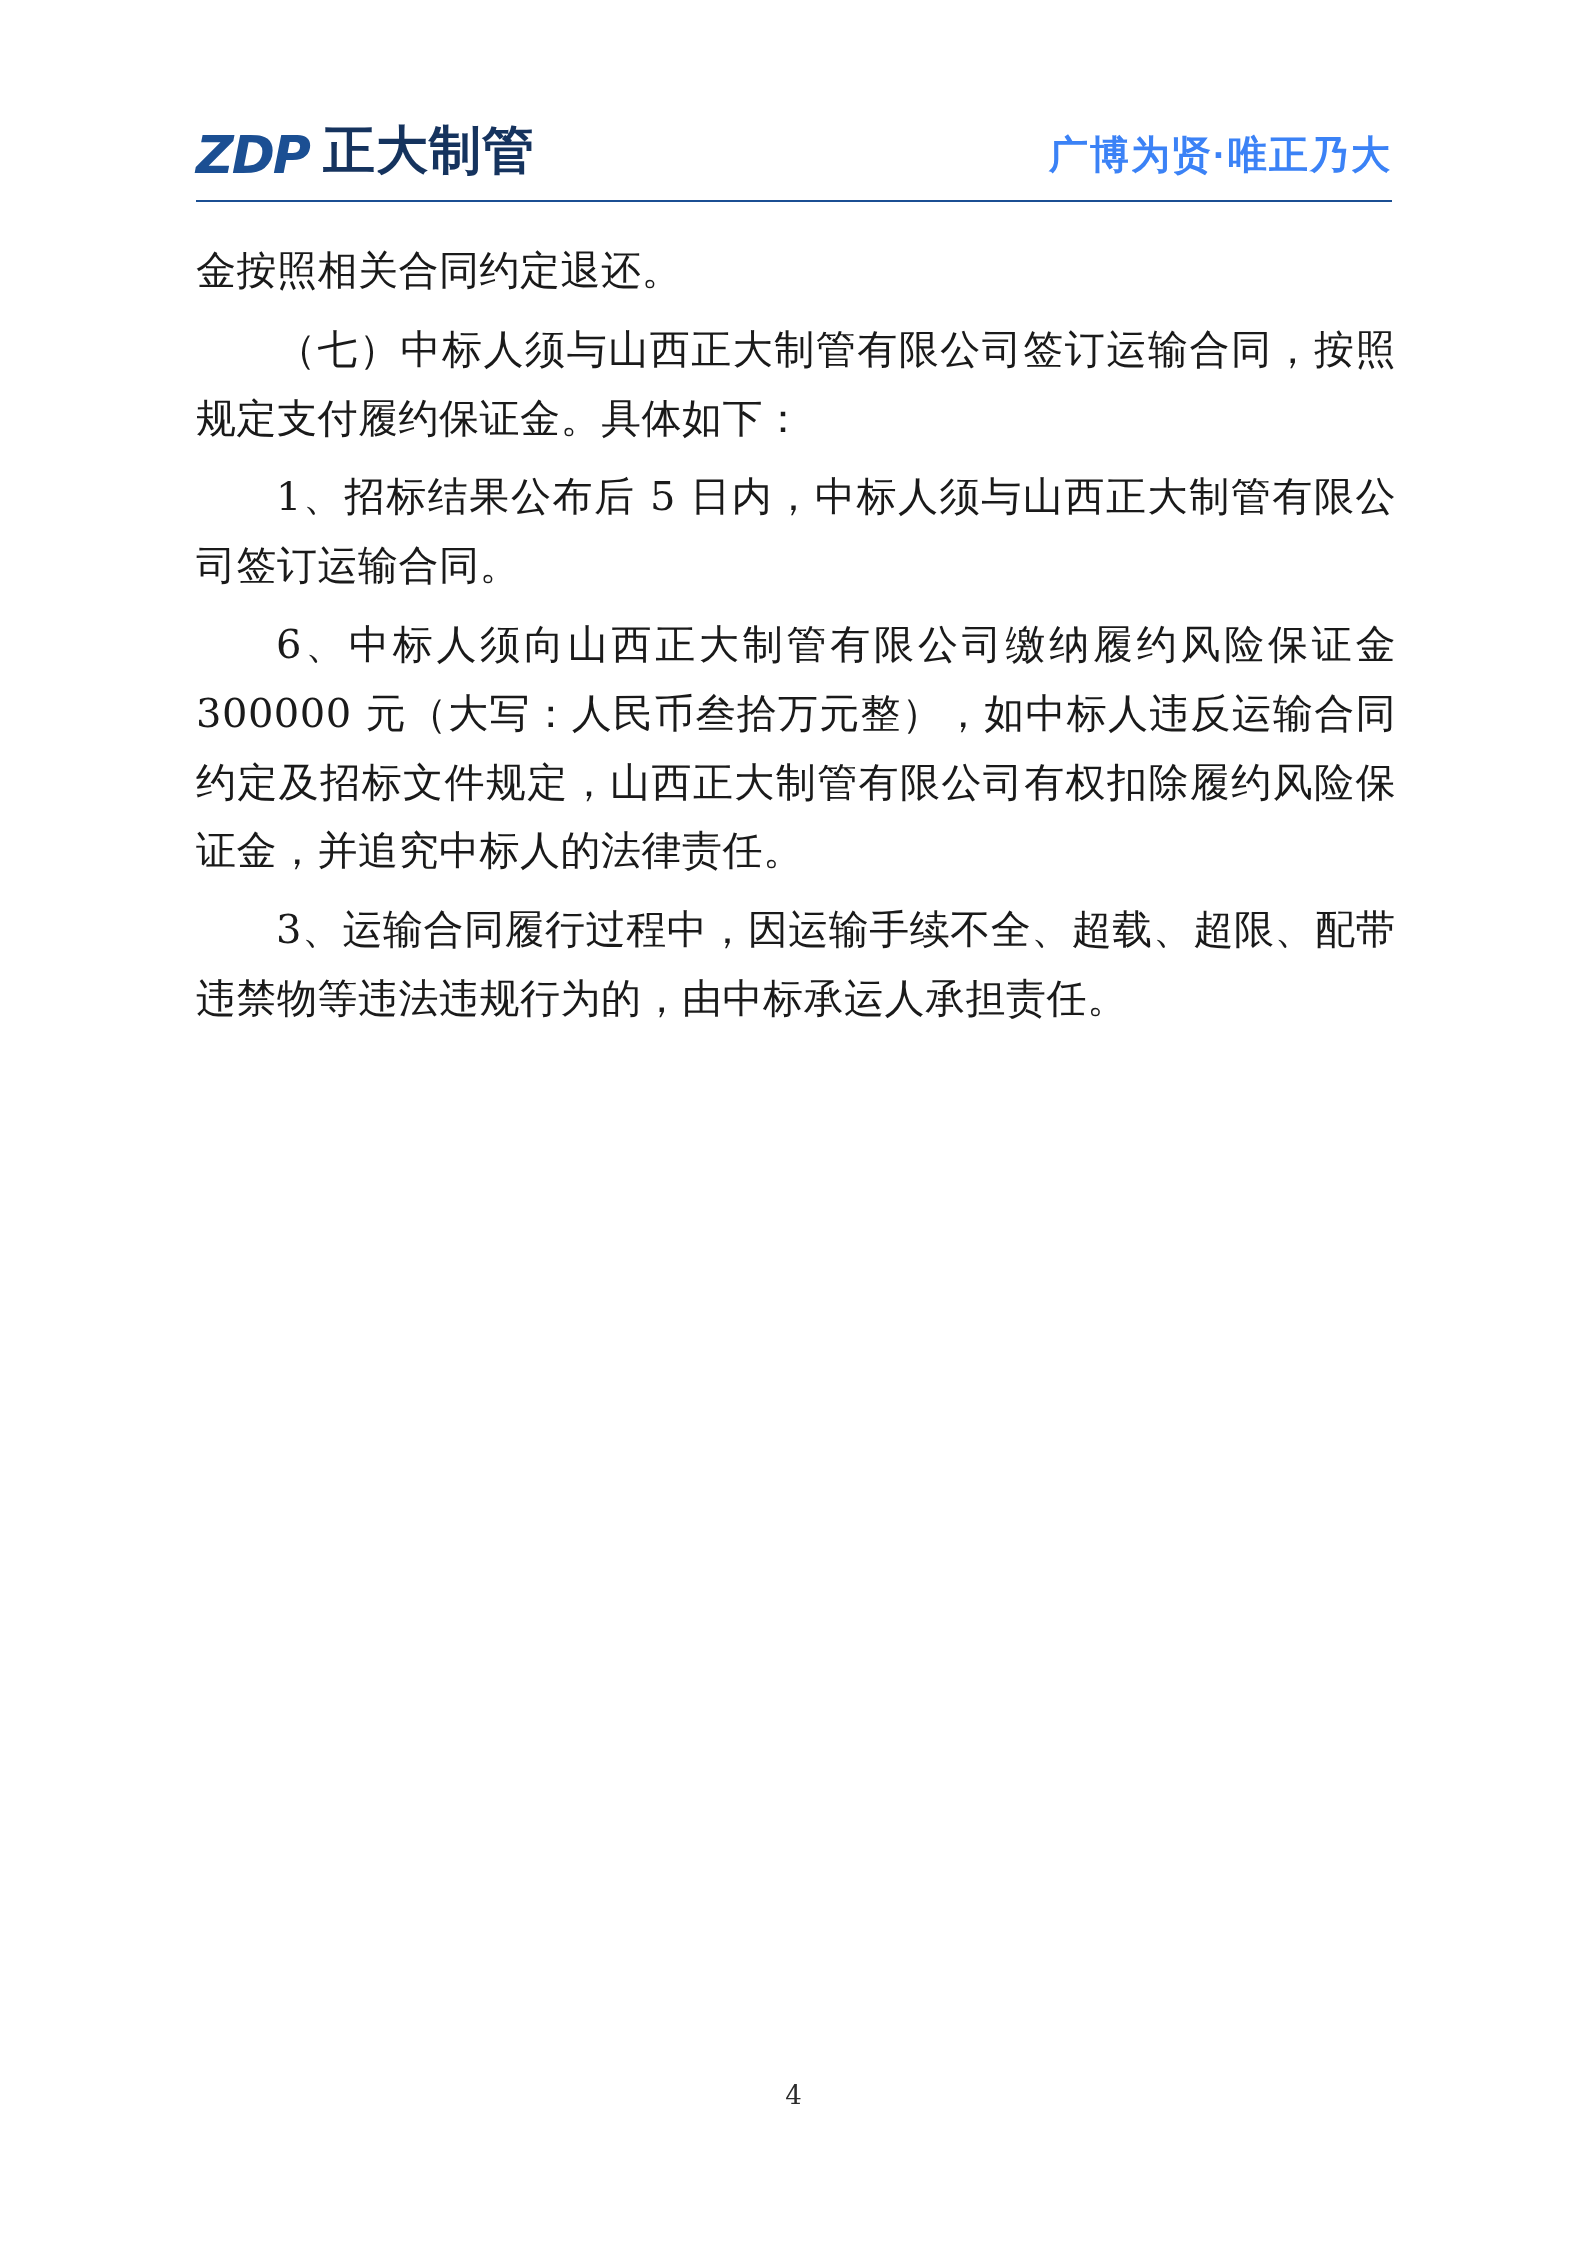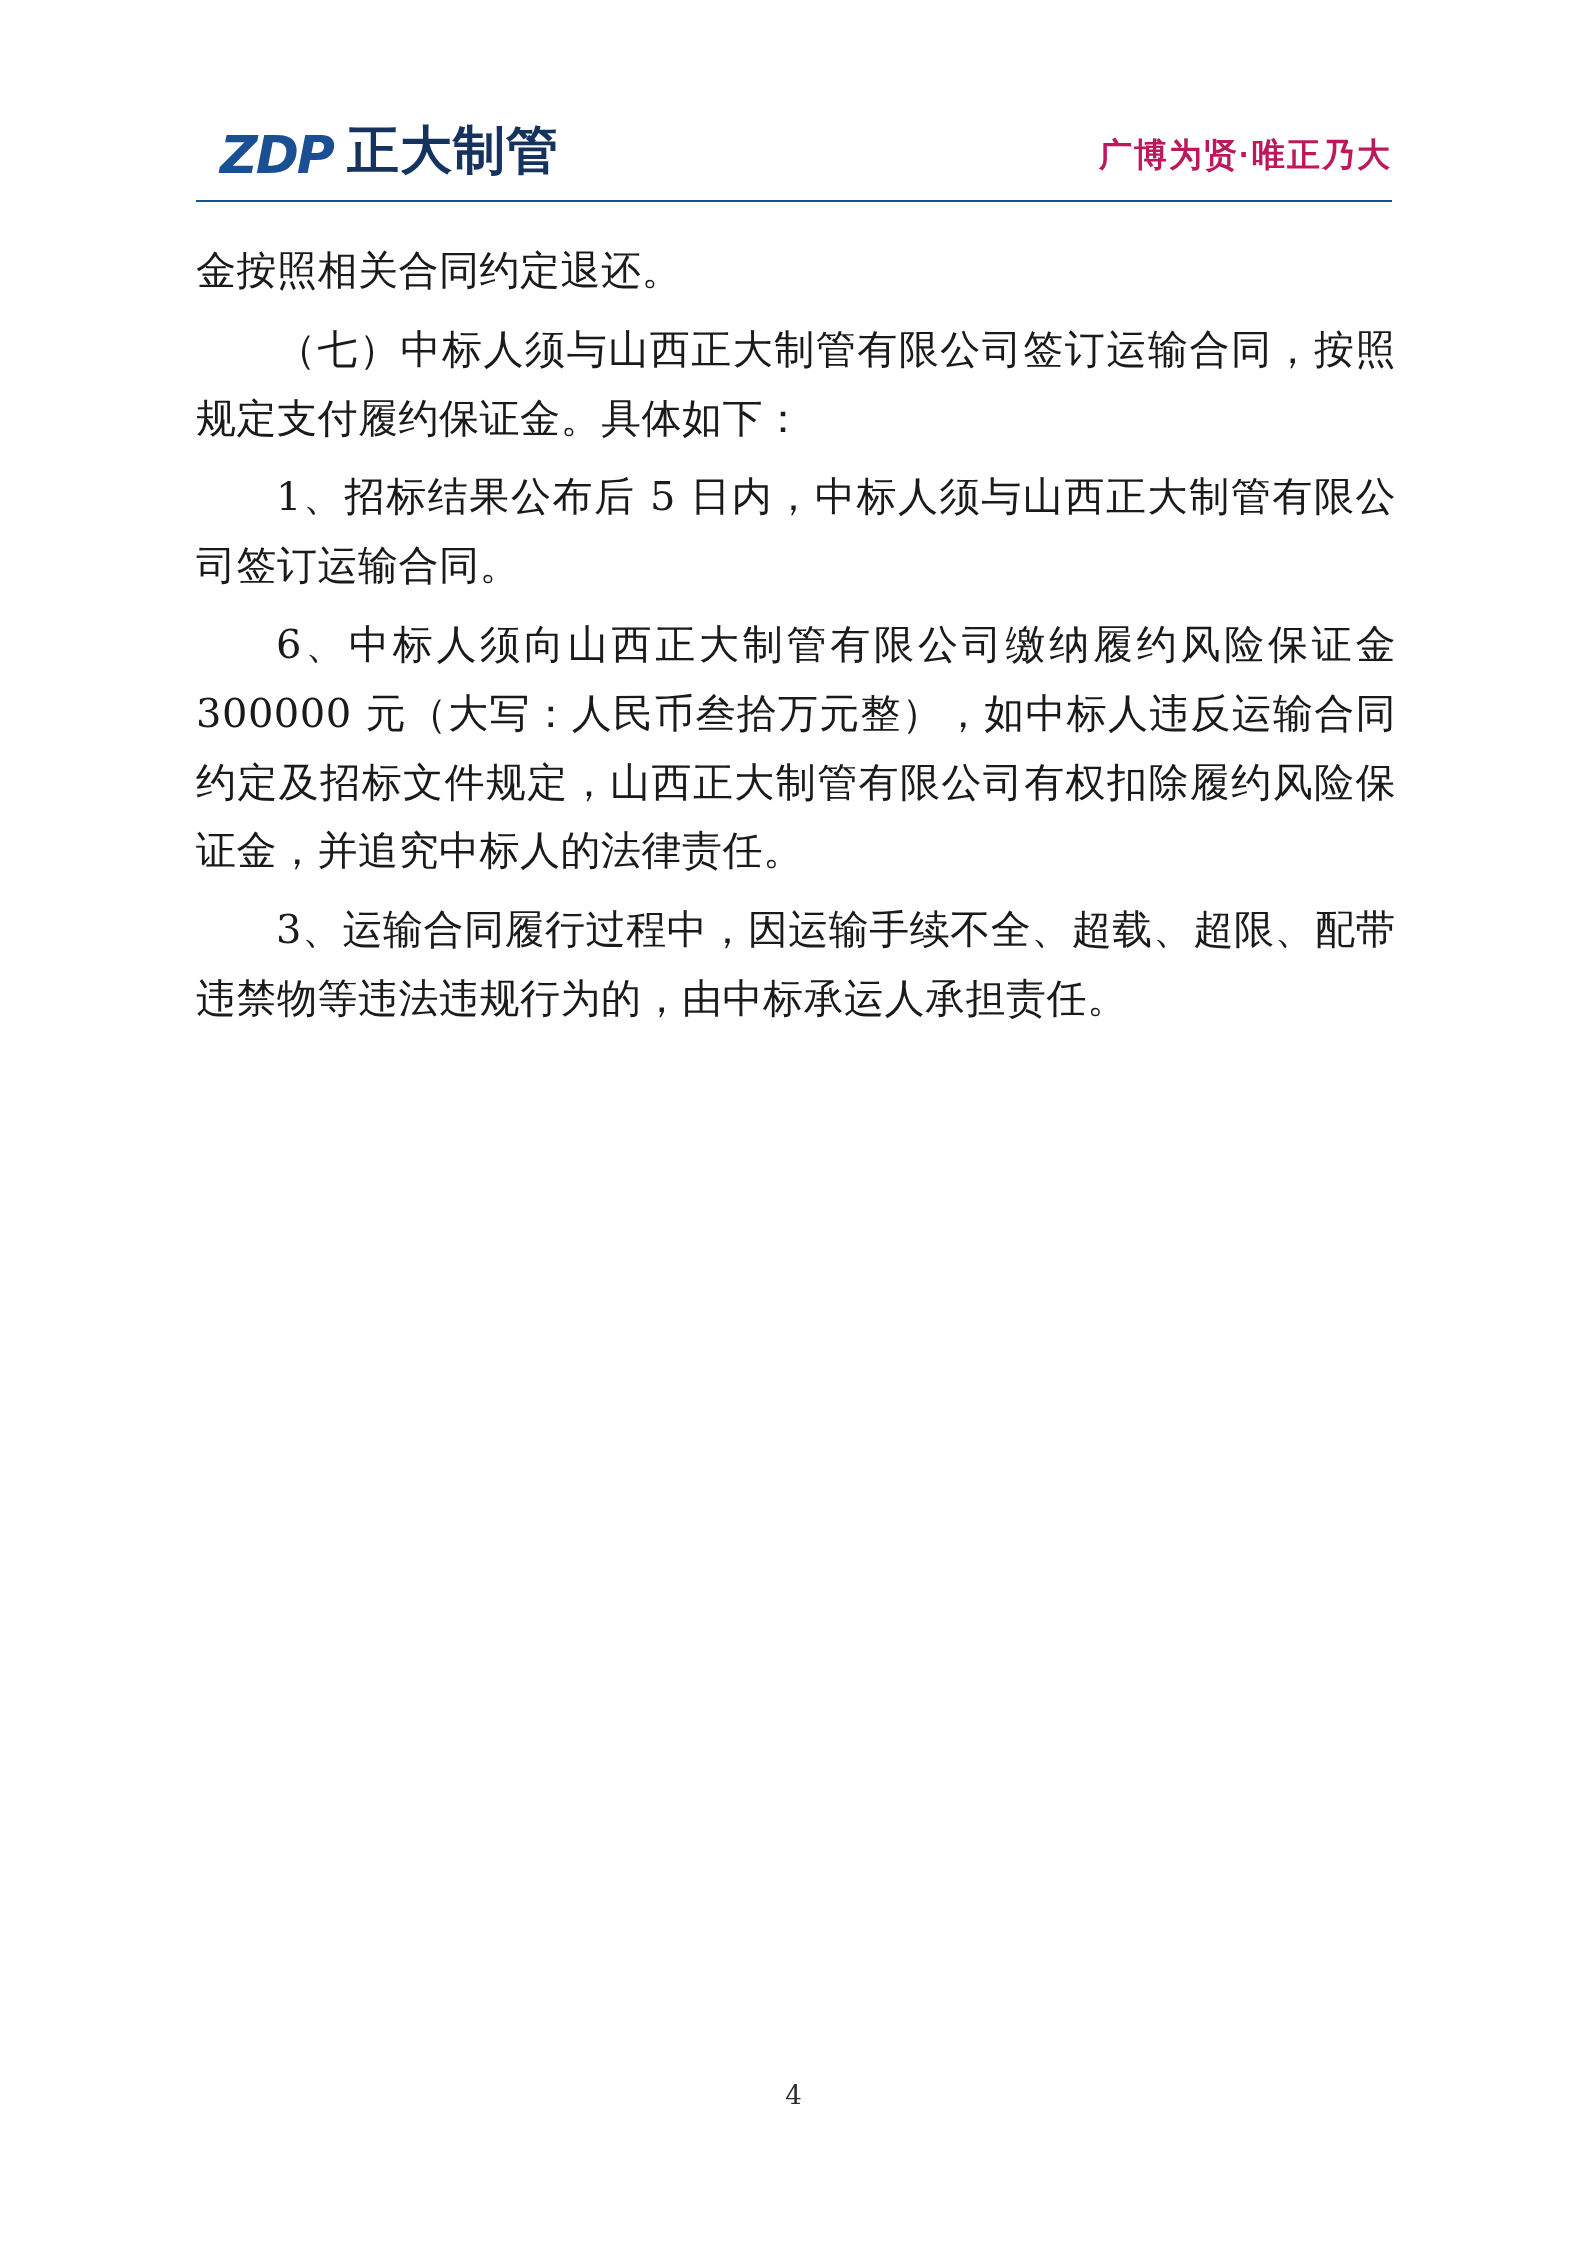--- a/index.html
+++ b/index.html
@@ -26,44 +26,43 @@
     width: 1196px;
     height: 90px;
     display: flex;
     align-items: center;
     justify-content: space-between;
   }
   .logo-wrap {
     display: flex;
     align-items: center;
     gap: 14px;
-    margin-left: 24px;
   }
   .logo-mark {
     font-family: "DejaVu Sans", "Liberation Sans", sans-serif;
     font-size: 52px;
     font-weight: 700;
     font-style: italic;
     letter-spacing: -2px;
     color: #1b4f93;
     line-height: 1;
   }
   .logo-text {
     font-family: Liberation Mono, monospace;
     font-size: 52px;
     font-weight: 700;
     color: #15335e;
     letter-spacing: 1px;
     line-height: 1;
   }
   .slogan {
     font-family: Liberation Sans, sans-serif;
-    font-size: 33px;
+    font-size: 39px;
     font-weight: 700;
-    color: #be185d;
+    color: #3b82f6;
     letter-spacing: 2px;
     white-space: nowrap;
   }
   .header-rule {
     position: absolute;
     left: 196px;
     top: 200px;
     width: 1196px;
     height: 2px;
     background: #1b4f93;

